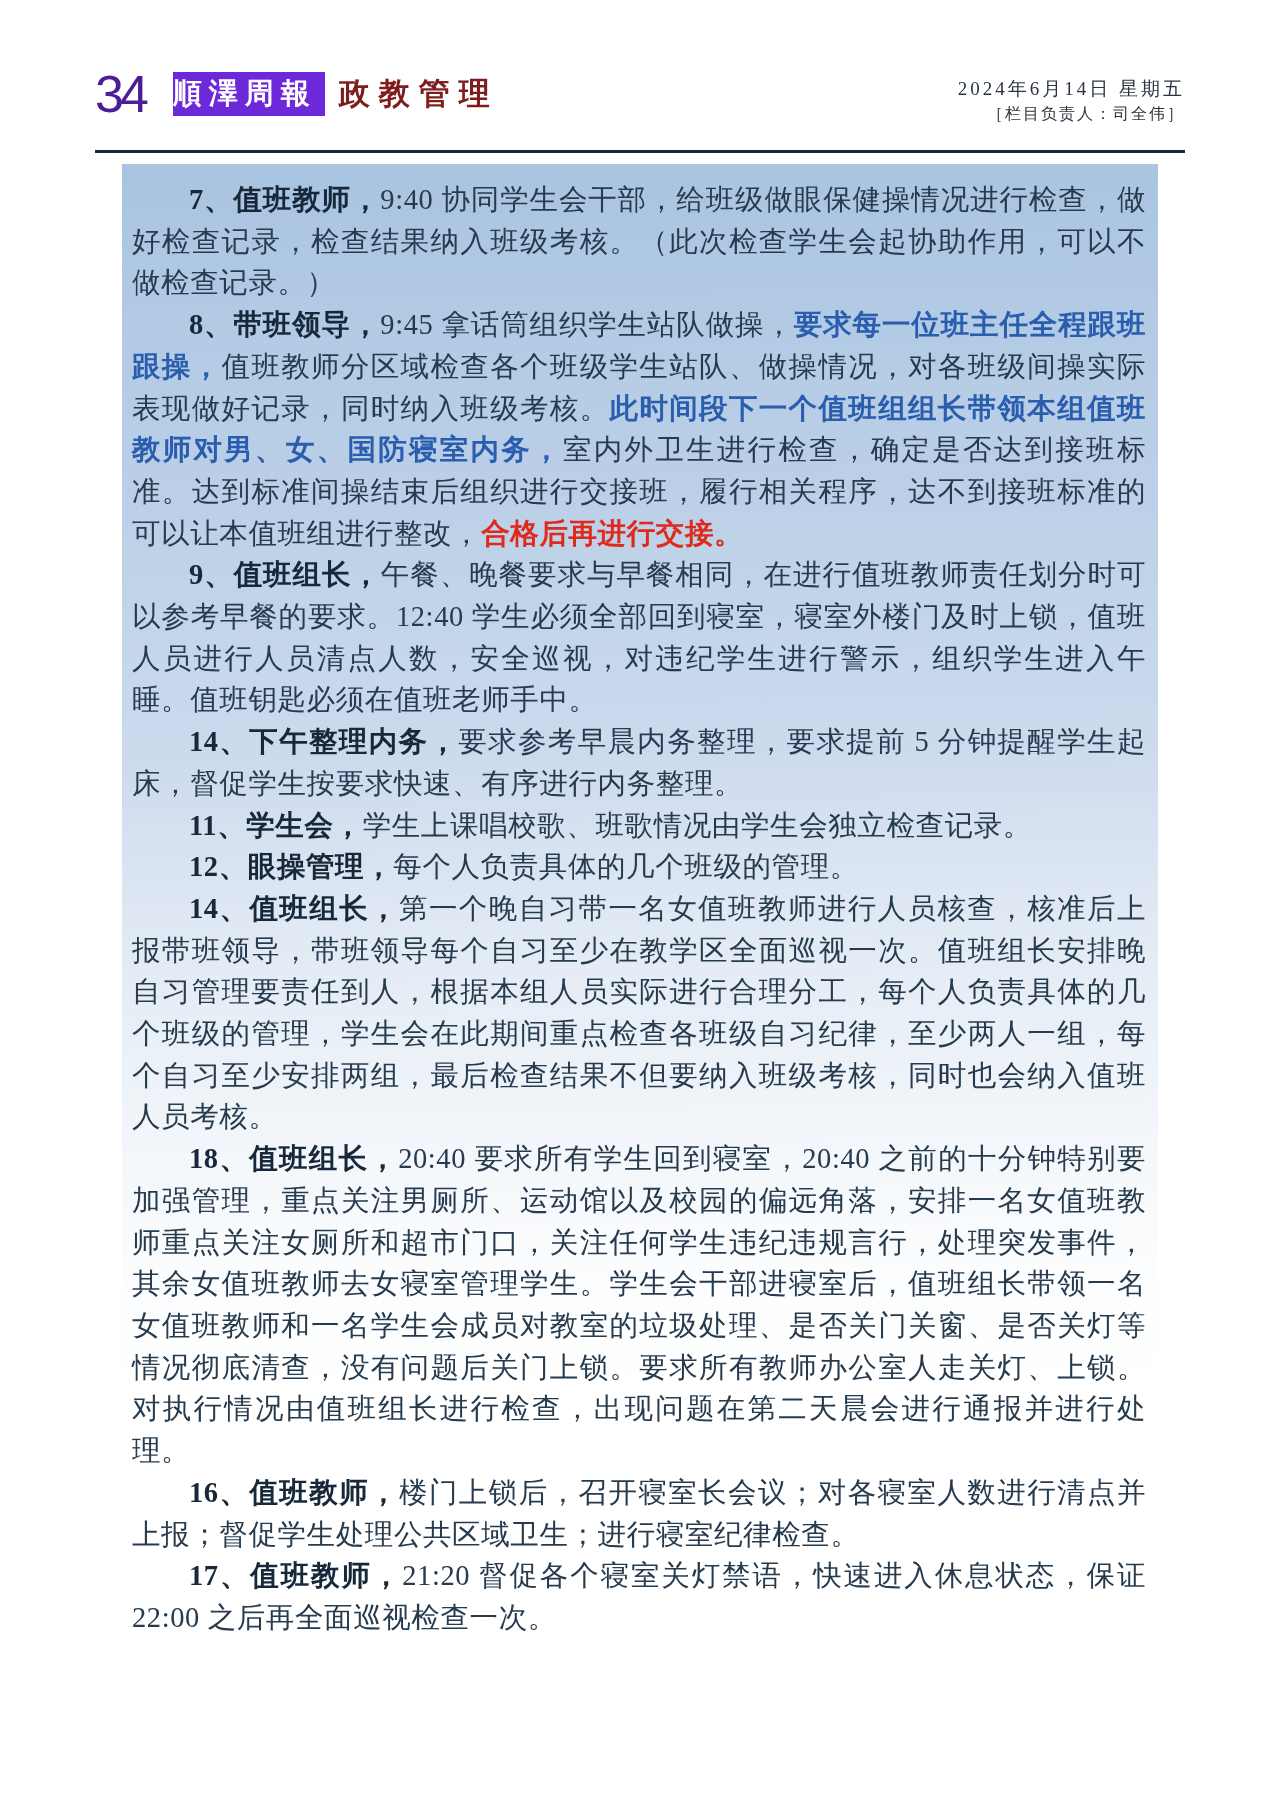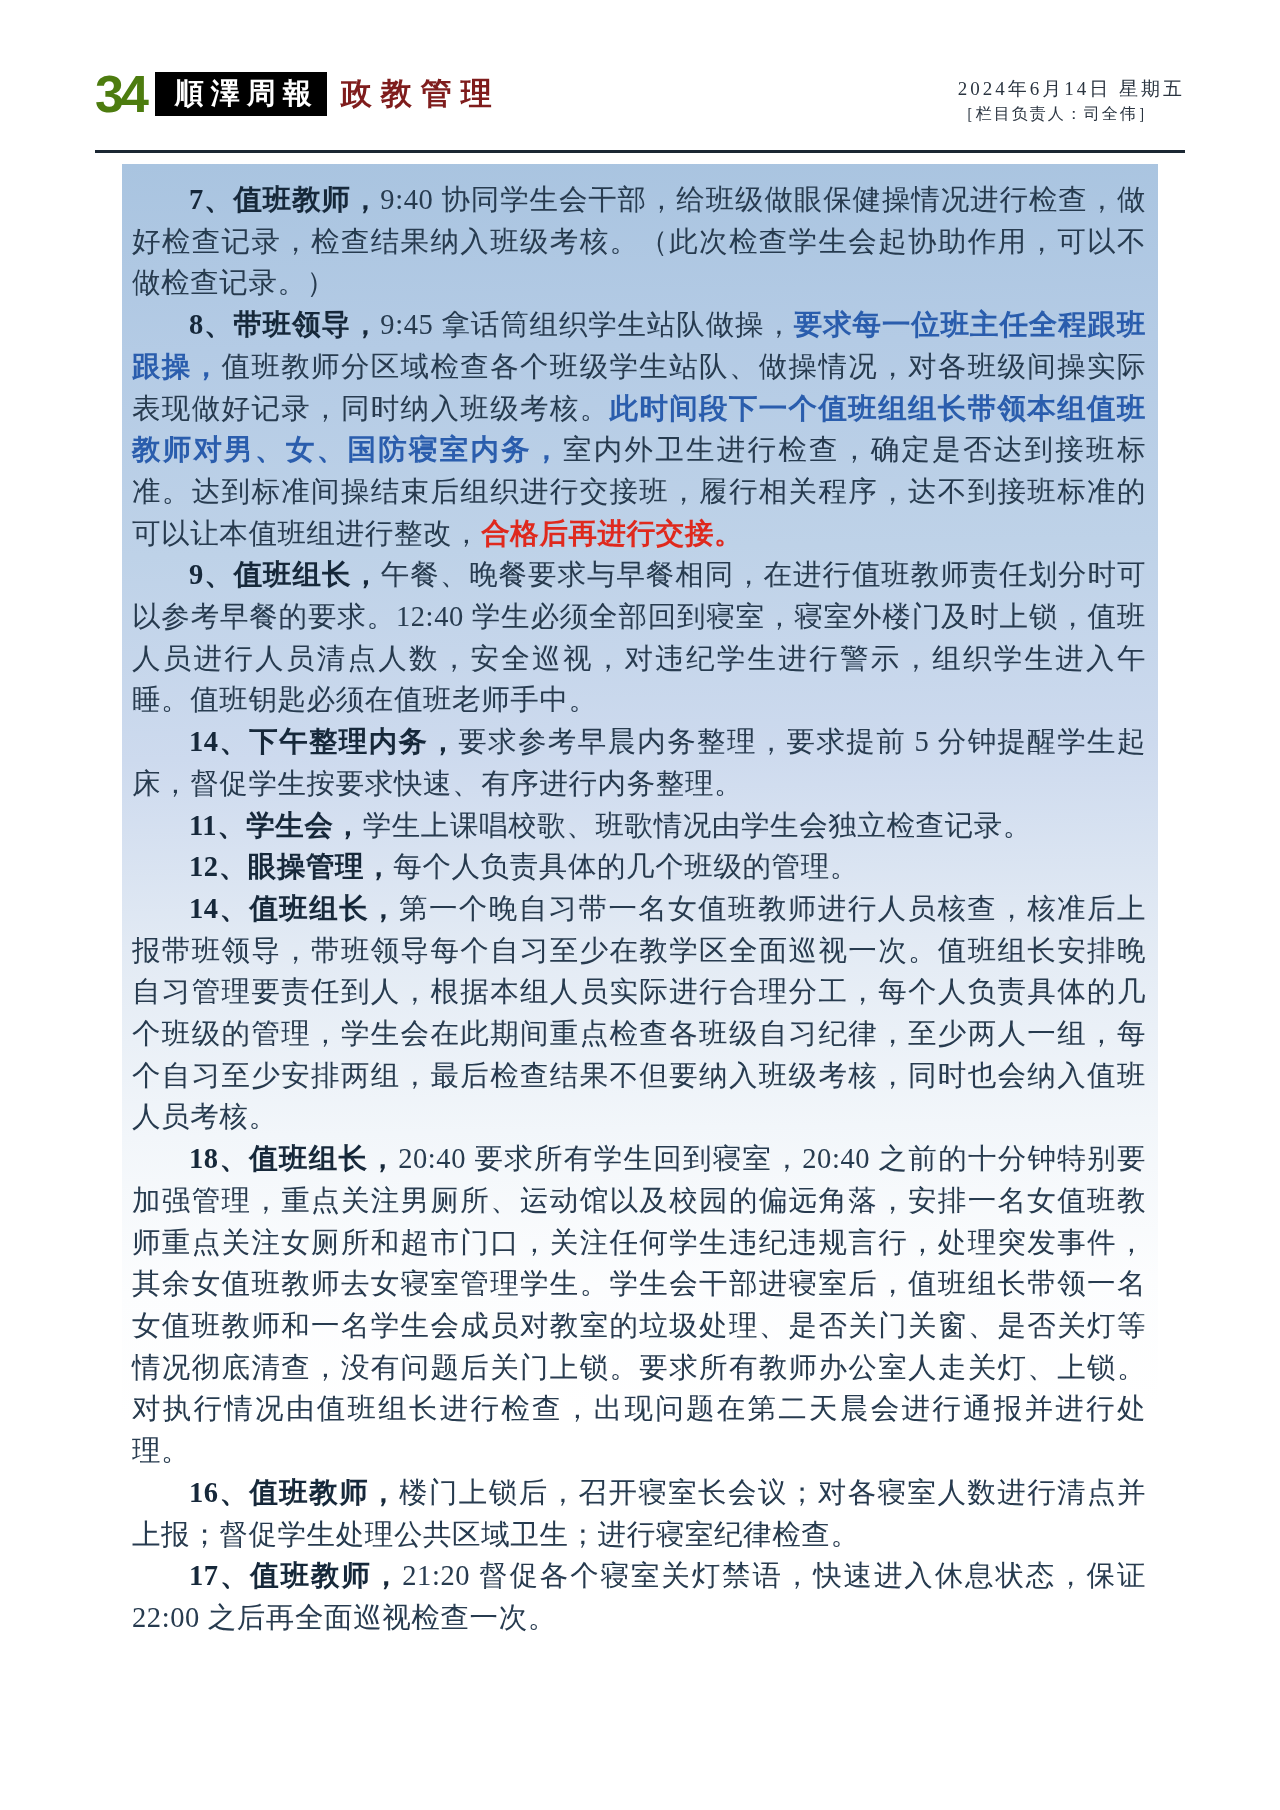--- a/index.html
+++ b/index.html
@@ -9,38 +9,38 @@
     width:1280px; height:1810px;
     background:#ffffff;
     overflow:hidden;
     font-family:"Liberation Serif","DejaVu Serif",serif;
   }
   
   .hdr { position:absolute; left:95px; top:68px; width:1090px; height:78px; }
   .hdr-left { position:absolute; left:0; top:0; display:flex; align-items:center; }
   .page-num {
     font-family:"Liberation Sans","DejaVu Sans",sans-serif;
-    font-weight:700; font-size:52px; letter-spacing:-4px;
-    color:#4d7c0f; line-height:1;
+    font-weight:400; font-size:52px; letter-spacing:-4px;
+    color:#4c1d95; line-height:1;
   }
   .masthead {
-    margin-left:10px;
-    background:#000000; color:#ffffff;
+    margin-left:28px;
+    background:#6d28d9; color:#ffffff;
     font-weight:700; font-size:29px;
     letter-spacing:7px;
-    padding:6px 8px 6px 20px;
+    padding:6px 8px 6px 0;
     line-height:1.1;
   }
   .section-title {
     margin-left:14px;
     font-family:"Liberation Sans","DejaVu Sans",sans-serif;
     font-weight:700; font-size:31px; letter-spacing:9px;
     color:#7f1d1d;
   }
-  .hdr-right { position:absolute; right:0; top:8px; text-align:left; color:#2a3440; }
+  .hdr-right { position:absolute; right:0; top:8px; text-align:right; color:#2a3440; }
   .date-line { font-size:19px; letter-spacing:3px; line-height:26px; }
   .editor-line { font-size:16px; letter-spacing:2px; line-height:24px; }
   .hdr-rule {
     position:absolute; left:95px; top:150px; width:1090px; height:3px;
     background:#1b2733;
   }
   
   .panel {
     position:absolute; left:122px; top:164px; width:1036px; height:1552px;
     background:linear-gradient(179deg,

